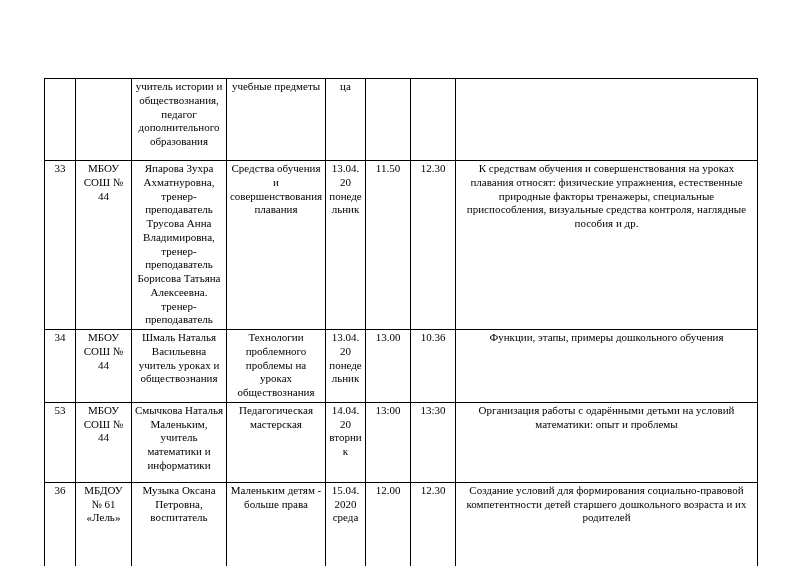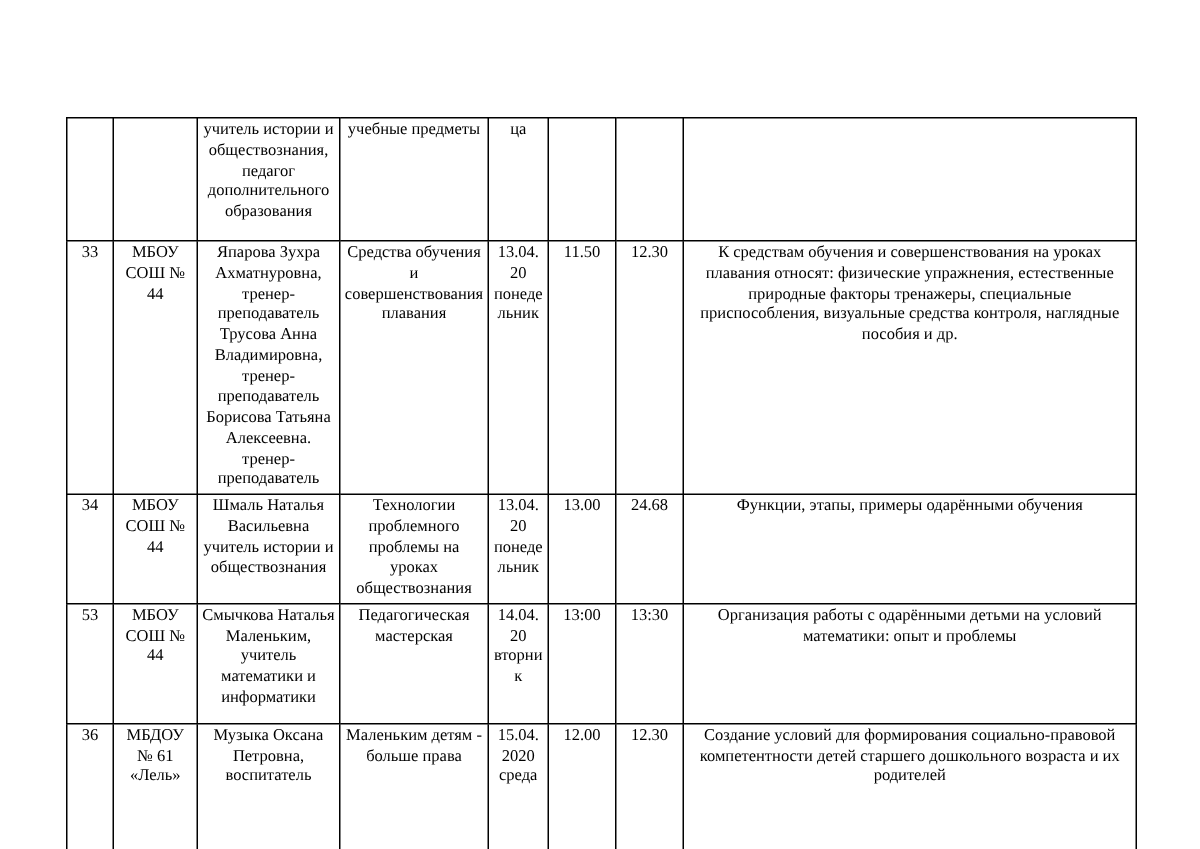--- a/index.html
+++ b/index.html
@@ -73,26 +73,26 @@
         <td>Япарова Зухра Ахматнуровна, тренер-преподаватель Трусова Анна Владимировна, тренер-преподаватель Борисова Татьяна Алексеевна. тренер-преподаватель</td>
         <td>Средства обучения и совершенствования плавания</td>
         <td>13.04. 20 понедельник</td>
         <td>11.50</td>
         <td>12.30</td>
         <td class="desc-cell">К средствам обучения и совершенствования на уроках плавания относят: физические упражнения, естественные природные факторы тренажеры, специальные приспособления, визуальные средства контроля, наглядные пособия и др.</td>
       </tr>
       <tr class="row-34">
         <td>34</td>
         <td>МБОУ СОШ № 44</td>
-        <td>Шмаль Наталья Васильевна учитель истории и обществознания</td>
+        <td>Шмаль Наталья Васильевна учитель уроках и обществознания</td>
         <td>Технологии проблемного проблемы на уроках обществознания</td>
         <td>13.04. 20 понедельник</td>
         <td>13.00</td>
-        <td>24.68</td>
-        <td class="desc-cell">Функции, этапы,  примеры одарёнными обучения</td>
+        <td>10.36</td>
+        <td class="desc-cell">Функции, этапы,  примеры дошкольного обучения</td>
       </tr>
       <tr class="row-35">
         <td>53</td>
         <td>МБОУ СОШ № 44</td>
         <td>Смычкова Наталья Маленьким, учитель математики и информатики</td>
         <td>Педагогическая мастерская</td>
         <td>14.04. 20 вторник</td>
         <td>13:00</td>
         <td>13:30</td>
         <td class="desc-cell">Организация работы с одарёнными детьми на условий математики: опыт и проблемы</td>

